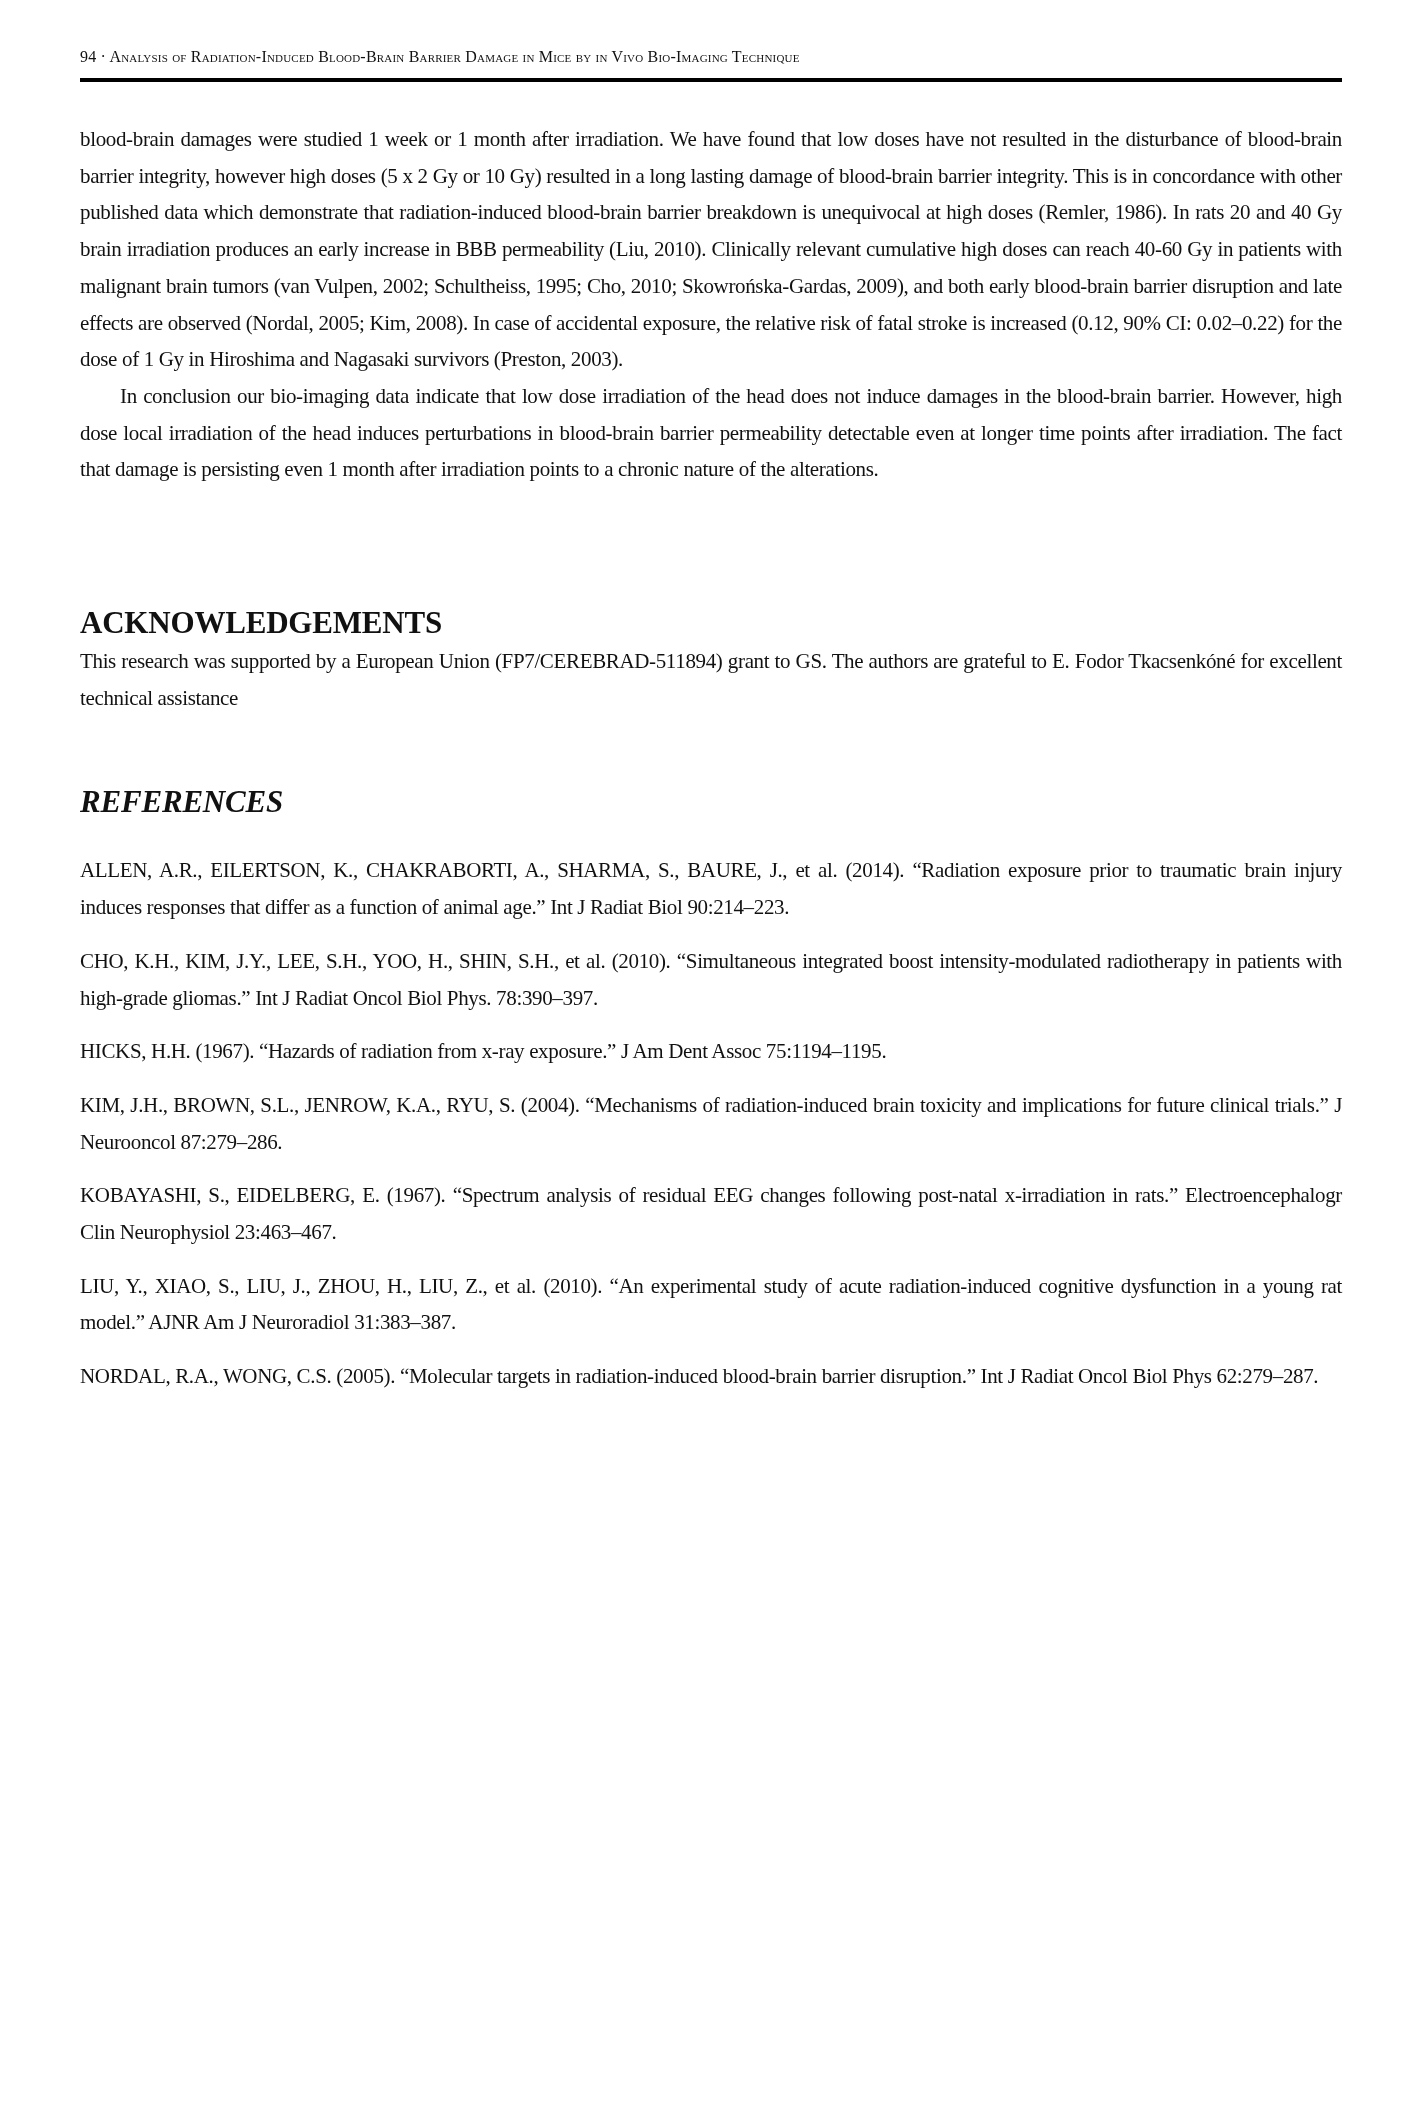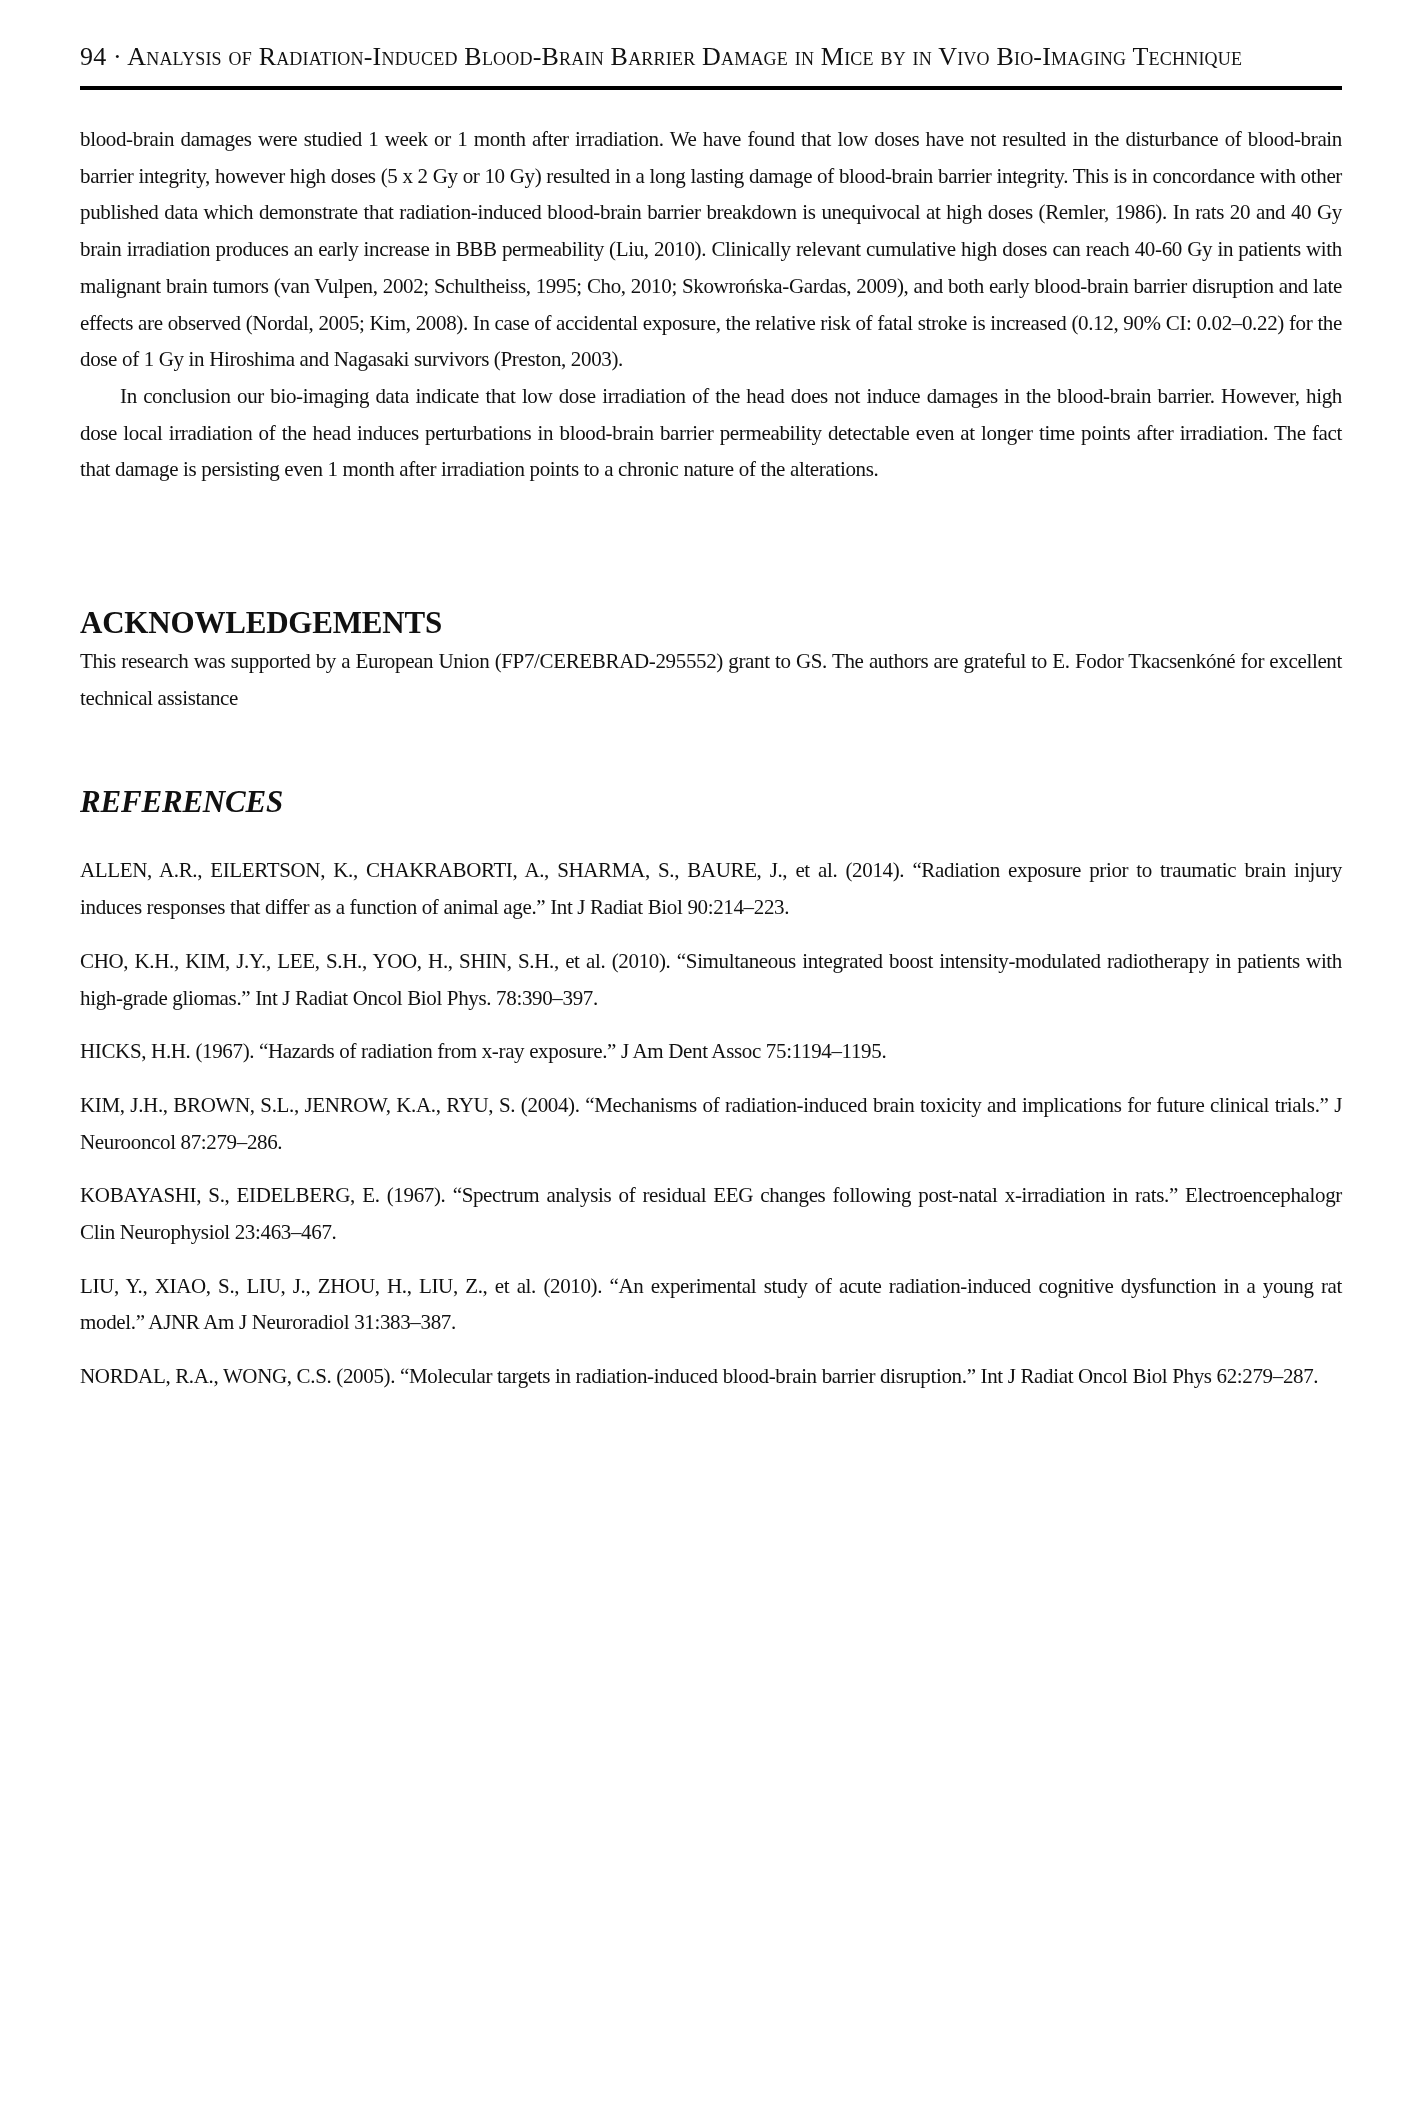--- a/index.html
+++ b/index.html
@@ -2,22 +2,22 @@
 <html><head>
 <meta charset="utf-8">
 <style>
   html, body { margin: 0; padding: 0; background: #ffffff; }
   body {
     width: 1415px; height: 2104px; position: relative; overflow: hidden;
     font-family: "Liberation Serif", "DejaVu Serif", serif; color: #111;
   }
   .header {
     position: absolute; left: 80px; top: 40px; width: 1262px;
-    font-size: 26px; letter-spacing: 0.2px; line-height: 34px;
-    border-bottom: 4px solid #000; padding-bottom: 12px;
+    font-size: 16px; letter-spacing: 0.2px; line-height: 34px;
+    border-bottom: 4px solid #000; padding-bottom: 4px;
     font-variant: small-caps; white-space: nowrap;
   }
   .content { position: absolute; left: 80px; top: 121px; width: 1262px; }
   p.body {
     margin: 0; font-size: 21px; line-height: 36.7px; text-align: justify;
     text-align-last: left; letter-spacing: -0.35px;
   }
   p.indent { text-indent: 40px; }
   h2 {
     margin: 0; font-size: 31px; font-weight: bold; line-height: 40px;
@@ -36,21 +36,21 @@
   <span>94</span>
   <span>·</span>
   <span>Analysis of Radiation-Induced Blood-Brain Barrier Damage in Mice by in Vivo Bio-Imaging Technique</span>
 </div>
 
 <div class="content">
   <p class="body">blood-brain damages were studied 1 week or 1 month after irradiation. We have found that low doses have not resulted in the disturbance of blood-brain barrier integrity, however high doses (5 x 2 Gy or 10 Gy) resulted in a long lasting damage of blood-brain barrier integrity. This is in concordance with other published data which demonstrate that radiation-induced blood-brain barrier breakdown is unequivocal at high doses (Remler, 1986). In rats 20 and 40 Gy brain irradiation produces an early increase in BBB permeability (Liu, 2010). Clinically relevant cumulative high doses can reach 40-60 Gy in patients with malignant brain tumors (van Vulpen, 2002; Schultheiss, 1995; Cho, 2010; Skowrońska-Gardas, 2009), and both early blood-brain barrier disruption and late effects are observed (Nordal, 2005; Kim, 2008). In case of accidental exposure, the relative risk of fatal stroke is increased (0.12, 90% CI: 0.02–0.22) for the dose of 1 Gy in Hiroshima and Nagasaki survivors (Preston, 2003).</p>
   <p class="body indent">In conclusion our bio-imaging data indicate that low dose irradiation of the head does not induce damages in the blood-brain barrier. However, high dose local irradiation of the head induces perturbations in blood-brain barrier permeability detectable even at longer time points after irradiation. The fact that damage is persisting even 1 month after irradiation points to a chronic nature of the alterations.</p>
 
   <h2 class="h-ack">ACKNOWLEDGEMENTS</h2>
-  <p class="body ack-text">This research was supported by a European Union (FP7/CEREBRAD-295552) grant to GS. The authors are grateful to E. Fodor Tkacsenkóné for excellent technical assistance</p>
+  <p class="body ack-text">This research was supported by a European Union (FP7/CEREBRAD-511894) grant to GS. The authors are grateful to E. Fodor Tkacsenkóné for excellent technical assistance</p>
 
   <h2 class="h-ref">REFERENCES</h2>
   <div class="refs">
     <p class="ref">ALLEN, A.R., EILERTSON, K., CHAKRABORTI, A., SHARMA, S., BAURE, J., et al. (2014). “Radiation exposure prior to traumatic brain injury induces responses that differ as a function of animal age.” Int J Radiat Biol 90:214–223.</p>
     <p class="ref">CHO, K.H., KIM, J.Y., LEE, S.H., YOO, H., SHIN, S.H., et al. (2010). “Simultaneous integrated boost intensity-modulated radiotherapy in patients with high-grade gliomas.” Int J Radiat Oncol Biol Phys. 78:390–397.</p>
     <p class="ref">HICKS, H.H. (1967). “Hazards of radiation from x-ray exposure.” J Am Dent Assoc 75:1194–1195.</p>
     <p class="ref">KIM, J.H., BROWN, S.L., JENROW, K.A., RYU, S. (2004). “Mechanisms of radiation-induced brain toxicity and implications for future clinical trials.” J Neurooncol 87:279–286.</p>
     <p class="ref">KOBAYASHI, S., EIDELBERG, E. (1967). “Spectrum analysis of residual EEG changes following post-natal x-irradiation in rats.” Electroencephalogr Clin Neurophysiol 23:463–467.</p>
     <p class="ref">LIU, Y., XIAO, S., LIU, J., ZHOU, H., LIU, Z., et al. (2010). “An experimental study of acute radiation-induced cognitive dysfunction in a young rat model.” AJNR Am J Neuroradiol 31:383–387.</p>
     <p class="ref">NORDAL, R.A., WONG, C.S. (2005). “Molecular targets in radiation-induced blood-brain barrier disruption.” Int J Radiat Oncol Biol Phys 62:279–287.</p>

